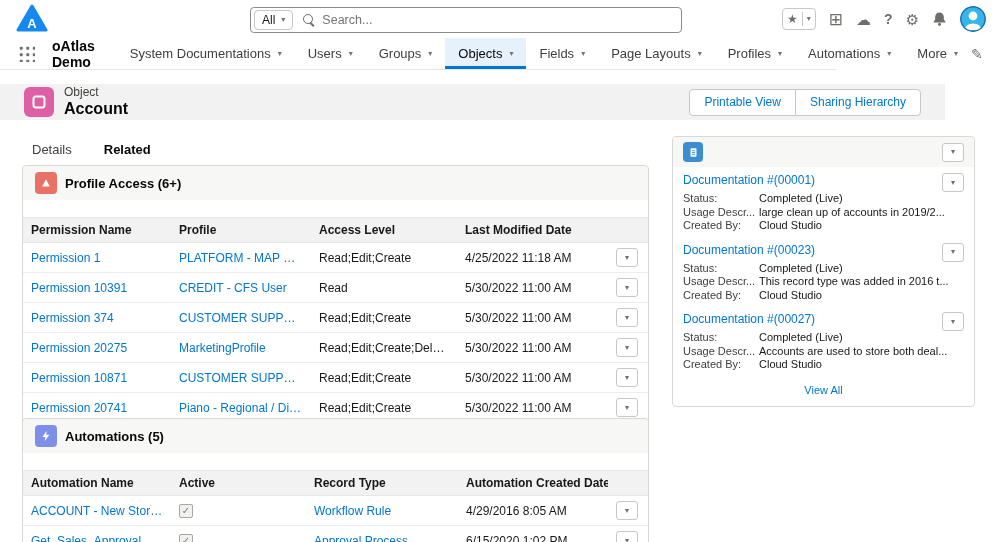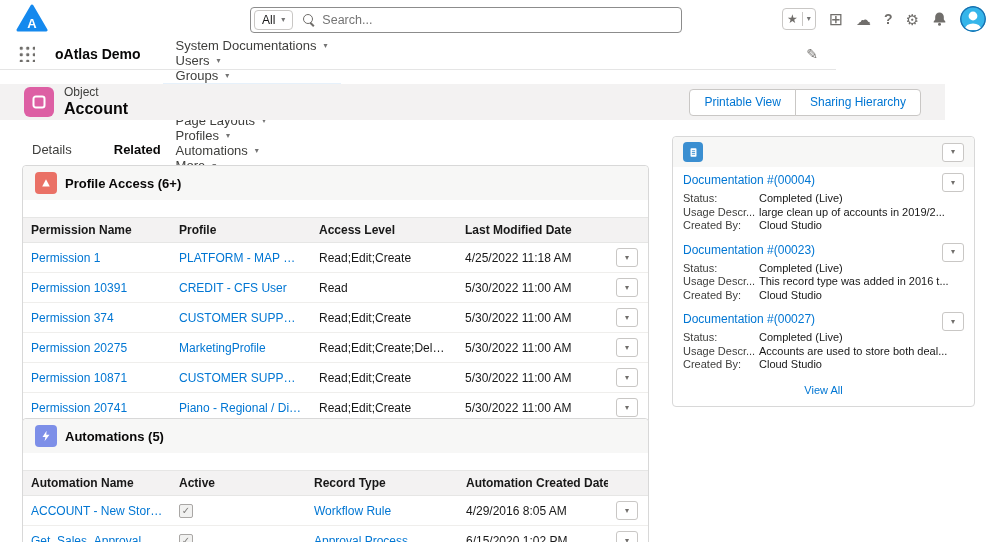--- a/index.html
+++ b/index.html
@@ -45,21 +45,21 @@
   .avatar { width:26px; height:26px; border-radius:50%; overflow:hidden; cursor:pointer; flex:none; }
 
   
   .navbar { position:absolute; top:38px; left:0; width:836px; height:32px; background:#fff;
     border-bottom:1px solid #e5e5e5; display:flex; align-items:stretch; }
   .applauncher { width:20px; margin-left:18px; display:flex; align-items:center; cursor:pointer; }
   .waffle { width:17px; height:17px;
     background:radial-gradient(circle, #706e6b 1.7px, transparent 1.9px);
     background-size:6.5px 6.5px; background-position:0 0; }
   .appname { display:flex; align-items:center; margin-left:17px; font-size:14px; font-weight:bold; color:#080707; }
-  .navitems { display:flex; align-items:stretch; margin-left:22px;flex-direction:column; }
+  .navitems { display:flex; align-items:stretch; margin-left:22px; }
   .navitem { display:flex; align-items:center; gap:7px; padding:0 13px; font-size:13px;
     color:#3e3e3c; cursor:pointer; white-space:nowrap; }
   .navitem.active { background:#e6f1fb; color:#080707; box-shadow:inset 0 -3px 0 #0176d3; }
   .navedit { margin-left:auto; margin-right:18px; display:flex; align-items:center;
     color:#706e6b; font-size:14px; cursor:pointer; }
 
   
   .page-header { position:absolute; top:84px; left:0; width:945px; height:36px; background:#f3f2f2;
     display:flex; align-items:center; padding:0 24px; }
   .obj-icon { width:30px; height:30px; border-radius:6px; background:#dd5fa4;
@@ -67,21 +67,21 @@
   .ph-text { margin-left:10px; line-height:1.15; }
   .eyebrow { font-size:12px; color:#3e3e3c; }
   .page-title { font-size:16px; font-weight:bold; color:#080707; }
   .btn-group { margin-left:auto; display:flex; }
   .btn { border:1px solid #c9c7c5; background:#fff; color:#0176d3; height:27px; padding:0 14px;
     font-size:12px; font-family:inherit; cursor:pointer; }
   .btn:first-child { border-radius:4px 0 0 4px; }
   .btn:last-child { border-radius:0 4px 4px 0; margin-left:-1px; }
 
   
-  .content-tabs { position:absolute; top:142px; left:32px; display:flex; gap:42px; font-size:13px; }
+  .content-tabs { position:absolute; top:142px; left:32px; display:flex; gap:32px; font-size:13px; }
   .tab { padding-bottom:9px; color:#3e3e3c; cursor:pointer; }
   .tab.active { color:#080707; font-weight:bold; border-bottom:3px solid #0176d3; }
 
   
   .card { position:absolute; background:#fff; border:1px solid #d8d8d8; border-radius:4px; }
   .card-head { display:flex; align-items:center; gap:8px; padding:6px 12px; background:#f7f7f6;
     border-radius:4px 4px 0 0; }
   .card-icon { width:22px; height:22px; border-radius:4px; display:flex; align-items:center;
     justify-content:center; flex:none; }
   .icon-profile { background:#ea7166; }
@@ -419,21 +419,21 @@
         <rect x="9" y="14.4" width="6" height="1.6" fill="#3b8fd1"></rect>
       </svg>
     </span>
     <button class="rowaction head-action">
         <span class="caret">▾</span>
       </button>
   </div>
 
   <div class="doc-item">
     <div class="doc-title-row">
-      <a class="link doc-title">Documentation #(00004)</a>
+      <a class="link doc-title">Documentation #(00001)</a>
       <button class="rowaction">
           <span class="caret">▾</span>
         </button>
     </div>
     <div class="doc-field">
         <span class="doc-label">Status:</span>
         <span class="doc-value">Completed (Live)</span>
       </div>
     <div class="doc-field">
         <span class="doc-label">Usage Descr...</span>

